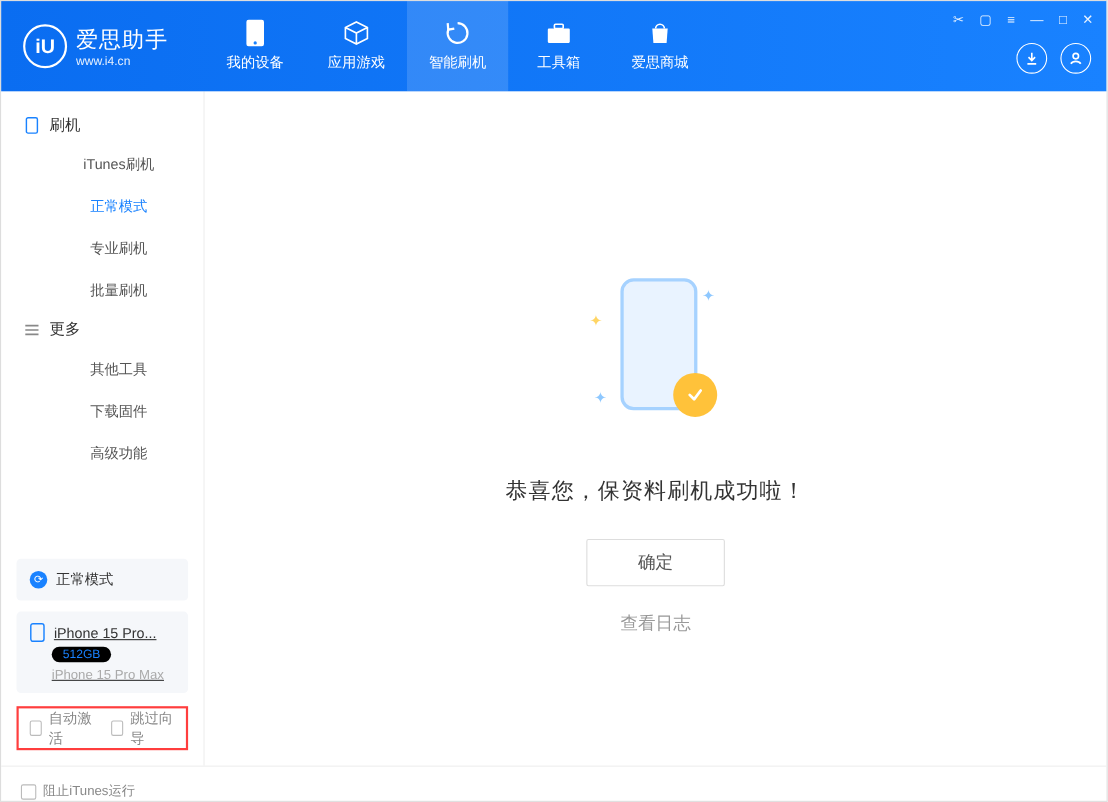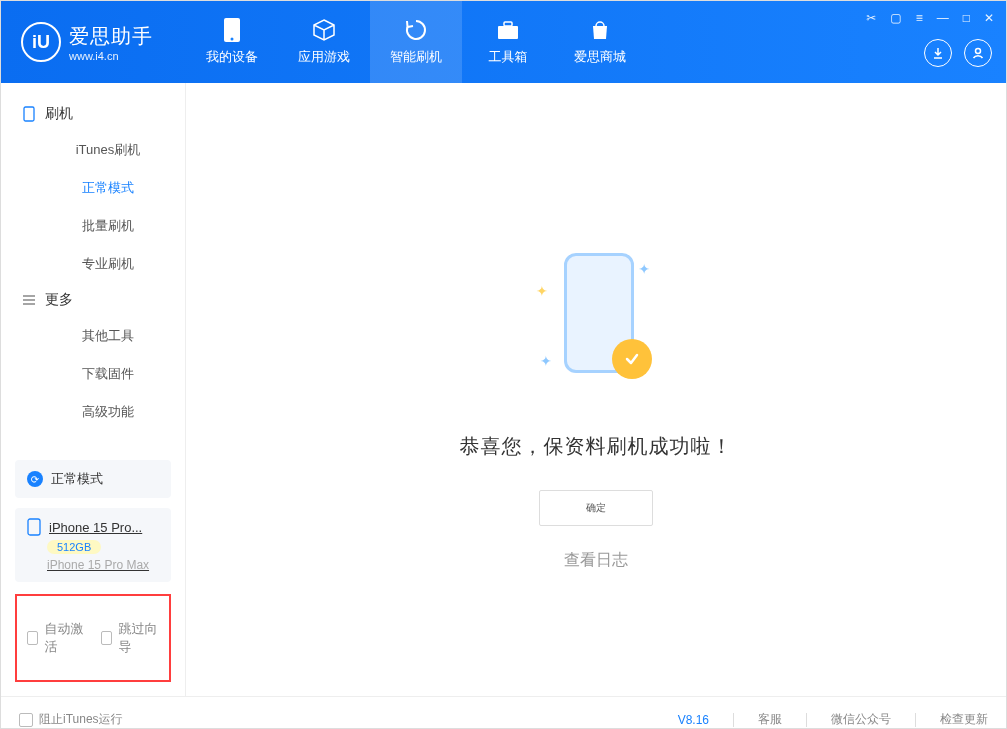--- a/index.html
+++ b/index.html
@@ -32,39 +32,39 @@
 .sidebar { width: 185px; border-right: 1px solid #eee; display: flex; flex-direction: column; padding-top: 14px; }
 .side-group-header { display: flex; align-items: center; padding: 8px 20px; font-size: 14px; color: #333; gap: 8px; font-weight: 500; }
 .side-subitem { padding: 10px 20px 10px 50px; font-size: 13px; color: #555; cursor: pointer; text-align: center; }
 .side-subitem.active { color: #1982ff; }
 
 .sidebar-bottom { margin-top: auto; padding: 0 14px 14px; }
 .mode-box { background: #f5f7fa; border-radius: 4px; padding: 10px 12px; display: flex; align-items: center; gap: 8px; font-size: 13px; color: #333; margin-bottom: 10px; }
 .mode-icon { width: 16px; height: 16px; border-radius: 50%; background: #1982ff; display:flex; align-items:center; justify-content:center; color:#fff; font-size:10px; }
 .device-box { background: #f5f7fa; border-radius: 4px; padding: 10px 12px; font-size: 13px; color: #333; text-decoration: underline; }
 .device-head { display: flex; align-items: center; gap: 8px; font-weight: 500; }
-.badge { display: inline-block; background: #fef9c3; color: #1982ff; border-radius: 10px; padding: 1px 10px; font-size: 11px; margin-top: 4px; margin-left: 20px; }
+.badge { display: inline-block; background: #000000; color: #1982ff; border-radius: 10px; padding: 1px 10px; font-size: 11px; margin-top: 4px; margin-left: 20px; }
 .device-sub { color: #aaa; font-size: 12px; margin-top: 4px; margin-left: 20px; }
 
-.highlight-box { border: 2px solid #ff3e3e; padding: 24px 10px; margin-top: 12px; display: flex; gap: 16px; }
+.highlight-box { border: 2px solid #ff3e3e; padding: 0 10px; margin-top: 12px; display: flex; gap: 16px; }
 .chk-row { display: flex; align-items: center; gap: 6px; font-size: 13px; color: #888; }
 .chk { width: 14px; height: 14px; border: 1px solid #bbb; border-radius: 2px; display: inline-block; }
 
 
 .main { flex: 1; display: flex; flex-direction: column; align-items: center; padding-top: 160px; }
 .illust { width: 140px; height: 160px; position: relative; margin-bottom: 30px; }
 .phone-shape { width: 70px; height: 120px; border: 3px solid #a6d2ff; border-radius: 12px; background: #e9f3ff; position: absolute; left: 38px; top: 10px; }
 .check-badge { width: 40px; height: 40px; background: #ffc23a; border-radius: 50%; position: absolute; right: 14px; bottom: 24px; display:flex; align-items:center; justify-content:center; color:#fff; }
 .spark { position: absolute; color: #ffd564; font-size: 14px; }
 .spark.s1 { left: 10px; top: 40px; }
 .spark.s2 { right: 16px; top: 18px; color:#8ec8ff; }
 .spark.s3 { left: 14px; bottom: 34px; color:#8ec8ff; }
 
 .success-text { font-size: 20px; color: #333; letter-spacing: 1px; margin-bottom: 30px; }
-.confirm-btn { border: 1px solid #ddd; background: #fff; padding: 10px 46px; font-size: 10px; color: #555; cursor: pointer; border-radius: 2px; margin-bottom: 24px; }
+.confirm-btn { border: 1px solid #ddd; background: #fff; padding: 10px 46px; font-size: 16px; color: #555; cursor: pointer; border-radius: 2px; margin-bottom: 24px; }
 .view-log { font-size: 16px; color: #999; cursor: pointer; }
 
 
 .footer { height: 46px; border-top: 1px solid #eee; display: flex; align-items: center; padding: 0 18px; font-size: 12px; color: #888; }
 .footer-chk { display: flex; align-items: center; gap: 6px; }
 .footer-right { margin-left: auto; display: flex; align-items: center; gap: 24px; }
 .footer-sep { width: 1px; height: 14px; background: #ddd; }
 .version { color: #1982ff; }
 .foot-link { cursor: pointer; }
 </style>
@@ -152,22 +152,22 @@
 
   <div class="sidebar">
     <div class="side-group-header">
       <svg width="16" height="16" viewBox="0 0 16 16">
           <rect x="3" y="1" width="10" height="14" rx="1.5" fill="none" stroke="#1982ff" stroke-width="1.3"></rect>
         </svg>
       <span>刷机</span>
     </div>
     <div class="side-subitem">iTunes刷机</div>
     <div class="side-subitem active">正常模式</div>
+    <div class="side-subitem">专业刷机</div>
     <div class="side-subitem">批量刷机</div>
-    <div class="side-subitem">专业刷机</div>
 
     <div class="side-group-header" style="">
       <svg width="16" height="16" viewBox="0 0 16 16">
           <path d="M2 4 H14 M2 8 H14 M2 12 H14" stroke="#888" stroke-width="1.5"></path>
         </svg>
       <span>更多</span>
     </div>
     <div class="side-subitem">其他工具</div>
     <div class="side-subitem">下载固件</div>
     <div class="side-subitem">高级功能</div>
@@ -216,22 +216,13 @@
     <button class="confirm-btn">确定</button>
     <a class="view-log">查看日志</a>
   </div>
 </div>
 
 <div class="footer">
   <label class="footer-chk">
     <span class="chk"></span>
     <span>阻止iTunes运行</span>
   </label>
-  <div class="footer-right">
-    <span class="version">V8.16</span>
-    <span class="footer-sep"></span>
-    <span class="foot-link">客服</span>
-    <span class="footer-sep"></span>
-    <span class="foot-link">微信公众号</span>
-    <span class="footer-sep"></span>
-    <span class="foot-link">检查更新</span>
-  </div>
 </div>
 
 </body></html>

